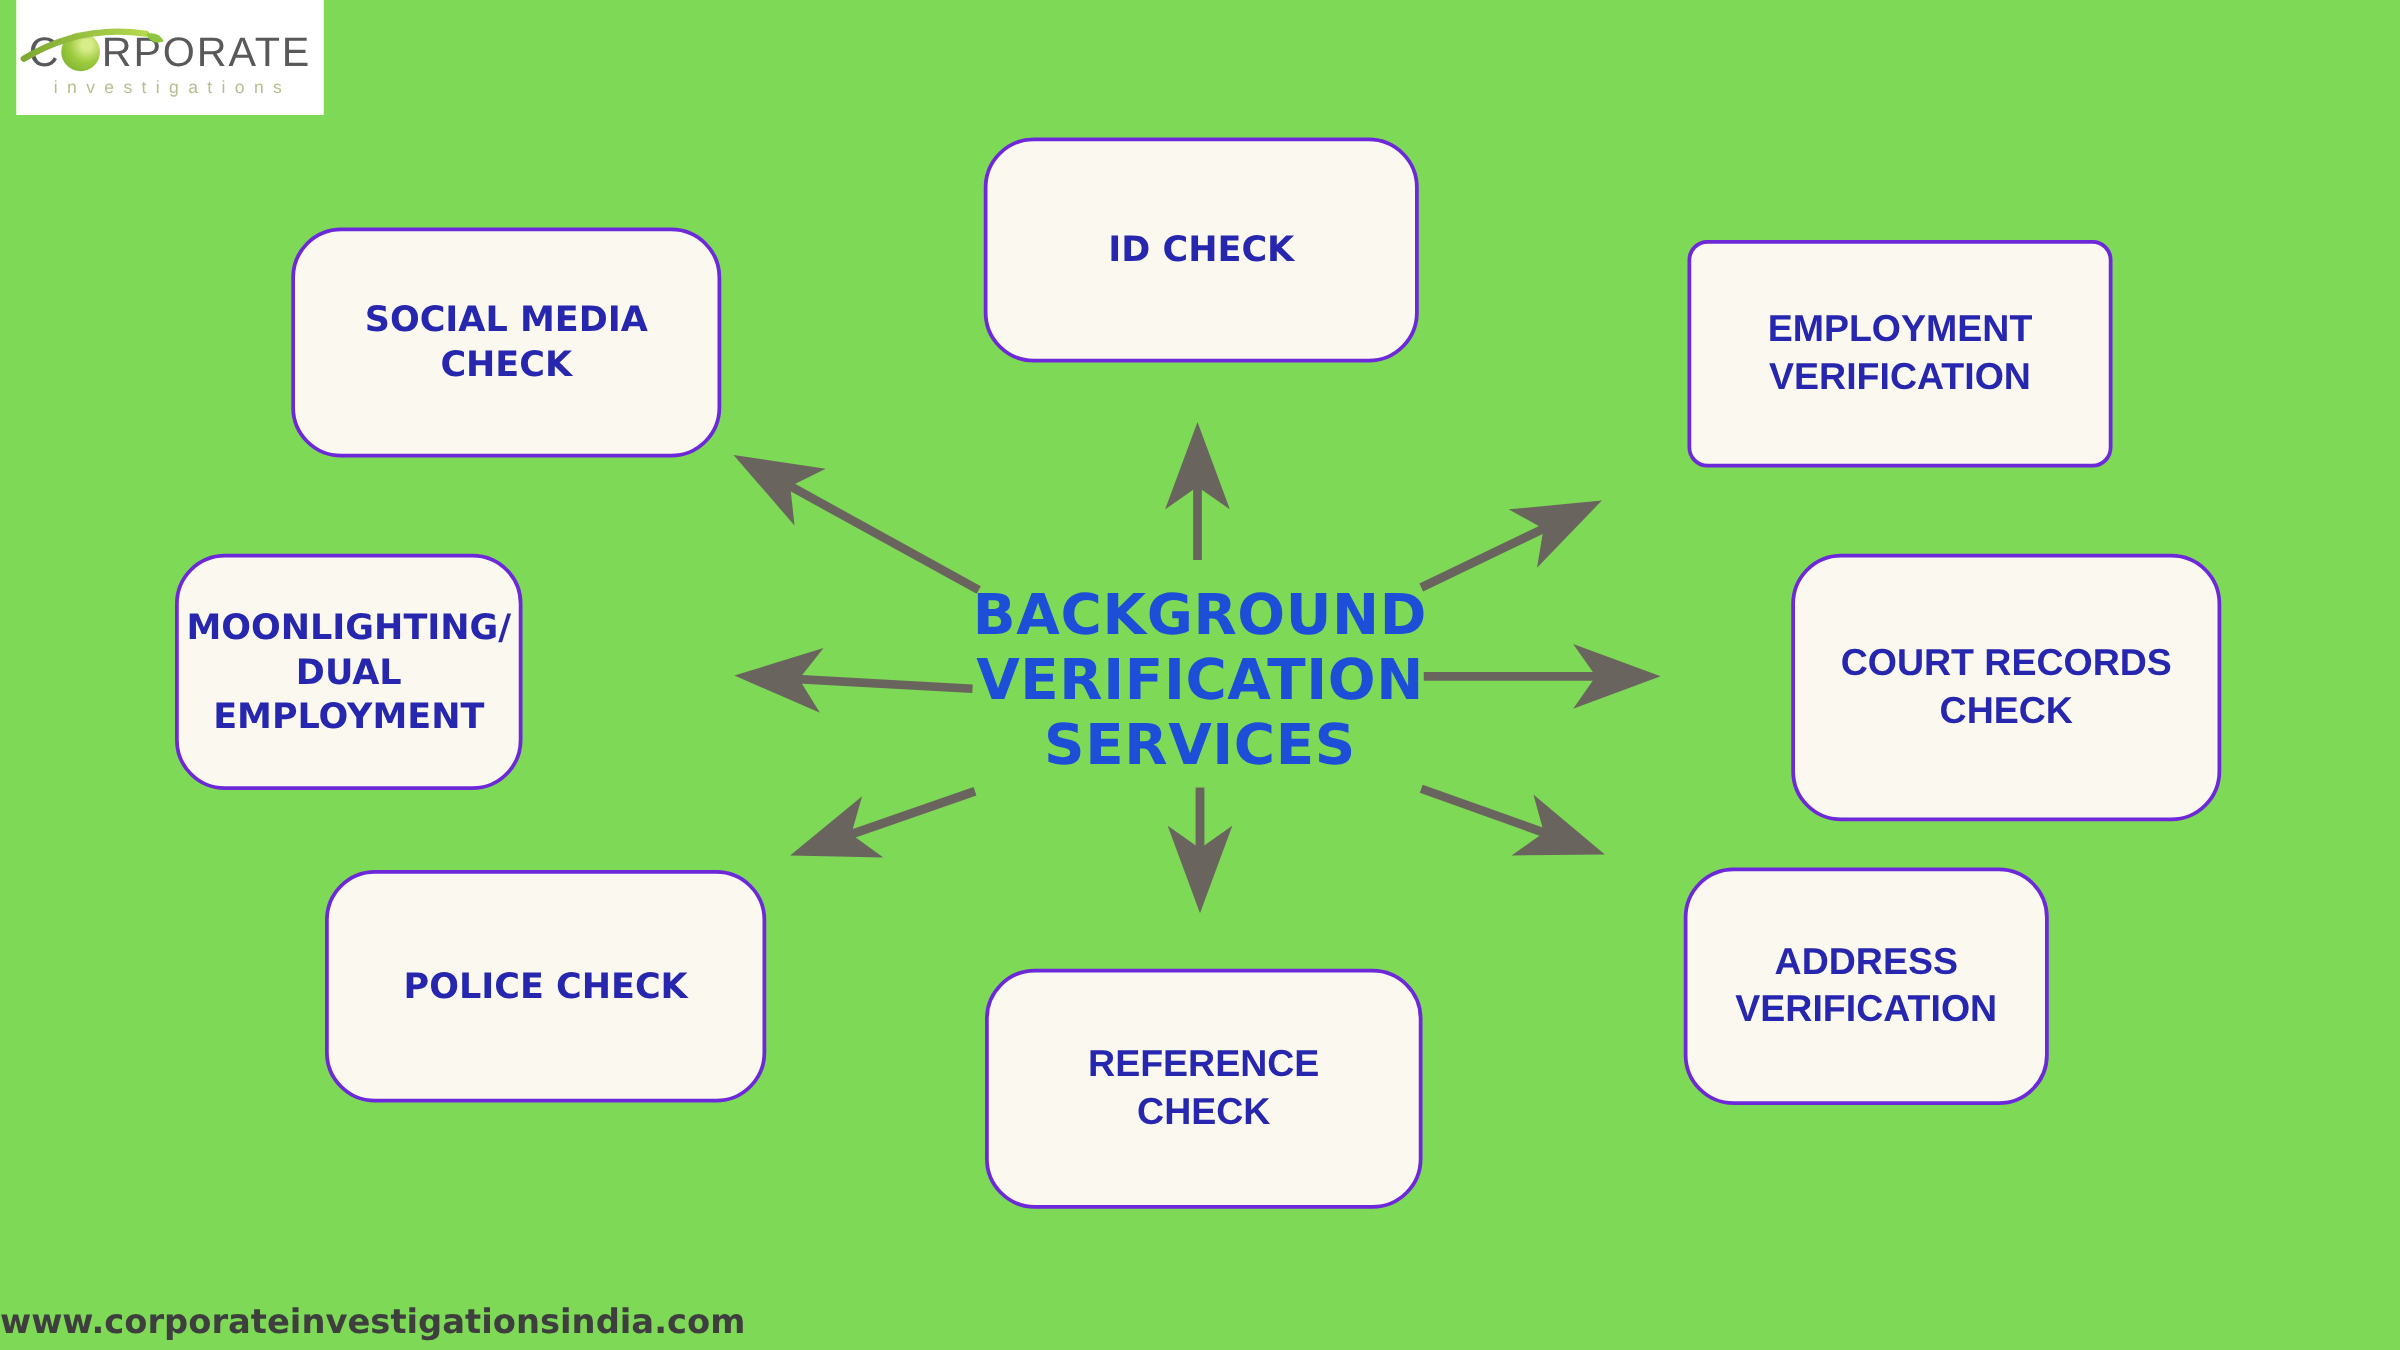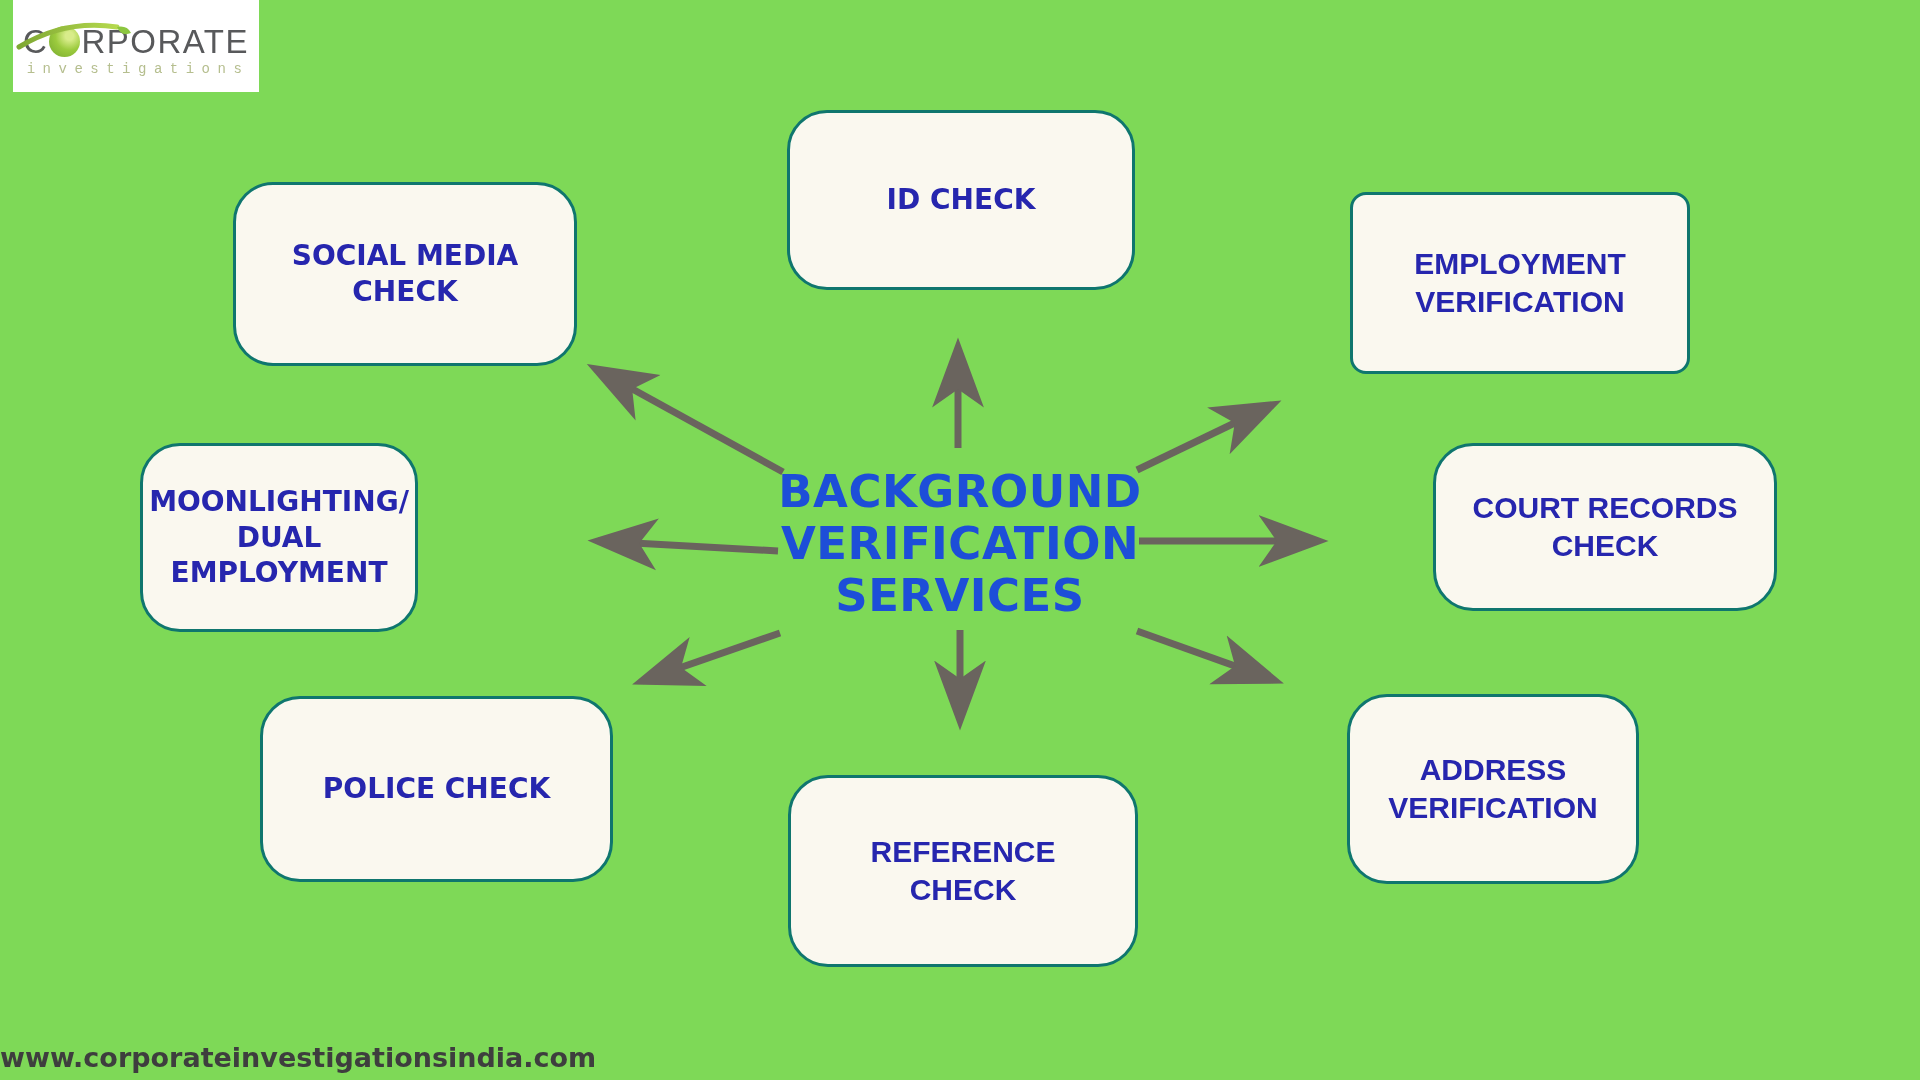--- a/index.html
+++ b/index.html
@@ -26,39 +26,39 @@
     margin-top:10px;
   }
   .brand-o{
     display:inline-block;width:31px;height:31px;border-radius:50%;
     background:radial-gradient(circle at 66% 32%, #d8ec8a 0 14%, #9ccb3e 48%, #75a72e 100%);
     color:transparent;margin:0 1px;
     overflow:hidden;
   }
   .swoosh{position:absolute;left:-10px;top:-14px;pointer-events:none;}
   .brand-sub{
-    font-family:Liberation Mono, monospace;
+    font-family:Liberation Sans, sans-serif;
     font-size:14px;color:#B5BE8E;letter-spacing:7.5px;
     margin-top:3px;text-indent:4px;
   }
 
   
   .hub{
     position:absolute;left:750px;top:466px;width:420px;
     text-align:center;
     font-family:"DejaVu Sans",sans-serif;
     font-weight:bold;font-size:45px;line-height:1.16;letter-spacing:0.5px;
     color:#1d4ed8;
   }
 
   
   .box{
     position:absolute;
     background:#FAF8EF;
-    border:3px solid #0f766e;
+    border:3px solid #6d28d9;
     border-radius:40px;
     display:flex;align-items:center;justify-content:center;
     box-sizing:border-box;
   }
   .box::before{
     content:"";
     position:absolute;left:-9px;right:-9px;top:56px;bottom:-12px;
     background:#1D1D9E;
     border:3px solid #E8EBCB;
     border-radius:40px;
@@ -72,21 +72,21 @@
     line-height:1.28;
   }
   .f-geo{font-family:"DejaVu Sans",sans-serif;font-size:28px;}
   .f-hel{font-family:"Liberation Sans",sans-serif;font-size:30px;}
   .n-moonlighting .label{max-width:282px;}
 
   .n-id          {left:787px; top:110px; width:348px; height:180px;}
   .n-social      {left:233px; top:182px; width:344px; height:184px;}
   .n-employment  {left:1350px;top:192px; width:340px; height:182px;border-radius:16px;}
   .n-moonlighting{left:140px; top:443px; width:278px; height:189px;}
-  .n-court       {left:1433px;top:443px; width:344px; height:168px;}
+  .n-court       {left:1433px;top:443px; width:344px; height:214px;}
   .n-police      {left:232px; top:696px; width:353px; height:186px;margin-left:28px;}
   .n-address     {left:1347px;top:694px; width:292px; height:190px;}
   .n-reference   {left:788px; top:775px; width:350px; height:192px;}
 
   
   .arrows{position:absolute;left:0;top:0;pointer-events:none;}
 
   
   .footer{
     position:absolute;left:0;right:0;top:1042px;

